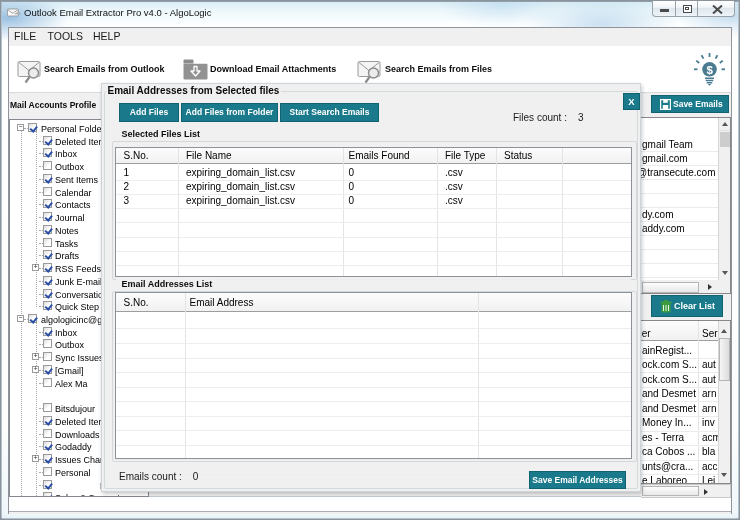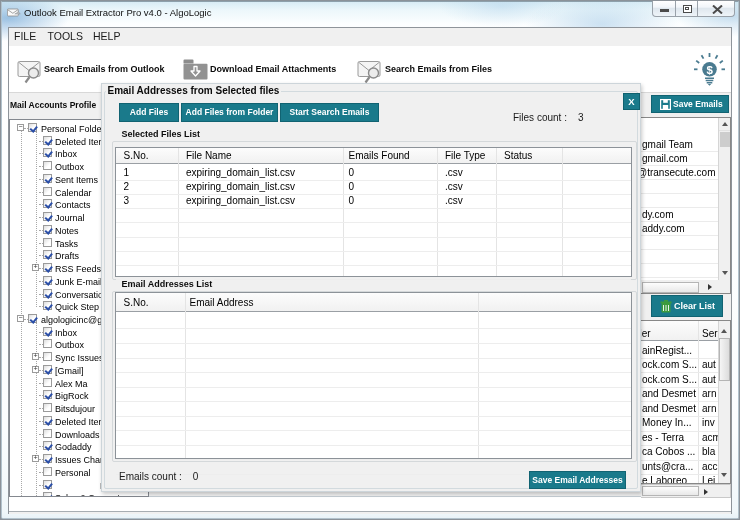--- a/index.html
+++ b/index.html
@@ -249,25 +249,20 @@
     <div class="trow" style="top:245px;">
       <div class="hdot" style="left:29px; top:5px; width:4px;"></div>
       <div class="exp" style="left:22px;">+</div>
       <div class="cb on" style="left:33px;"></div>
       <div class="txt" style="left:45px;">[Gmail]</div>
     </div>
     <div class="trow" style="top:258px;">
       <div class="hdot" style="left:29px; top:5px; width:4px;"></div>
       <div class="cb" style="left:33px;"></div>
       <div class="txt" style="left:45px;">Alex Ma</div>
-    </div>
-    <div class="trow" style="top:270px;">
-      <div class="hdot" style="left:29px; top:5px; width:4px;"></div>
-      <div class="cb on" style="left:33px;"></div>
-      <div class="txt" style="left:45px;">BigRock</div>
     </div>
     <div class="trow" style="top:283px;">
       <div class="hdot" style="left:29px; top:5px; width:4px;"></div>
       <div class="cb" style="left:33px;"></div>
       <div class="txt" style="left:45px;">Bitsdujour</div>
     </div>
     <div class="trow" style="top:296px;">
       <div class="hdot" style="left:29px; top:5px; width:4px;"></div>
       <div class="cb on" style="left:33px;"></div>
       <div class="txt" style="left:45px;">Deleted Items</div>

